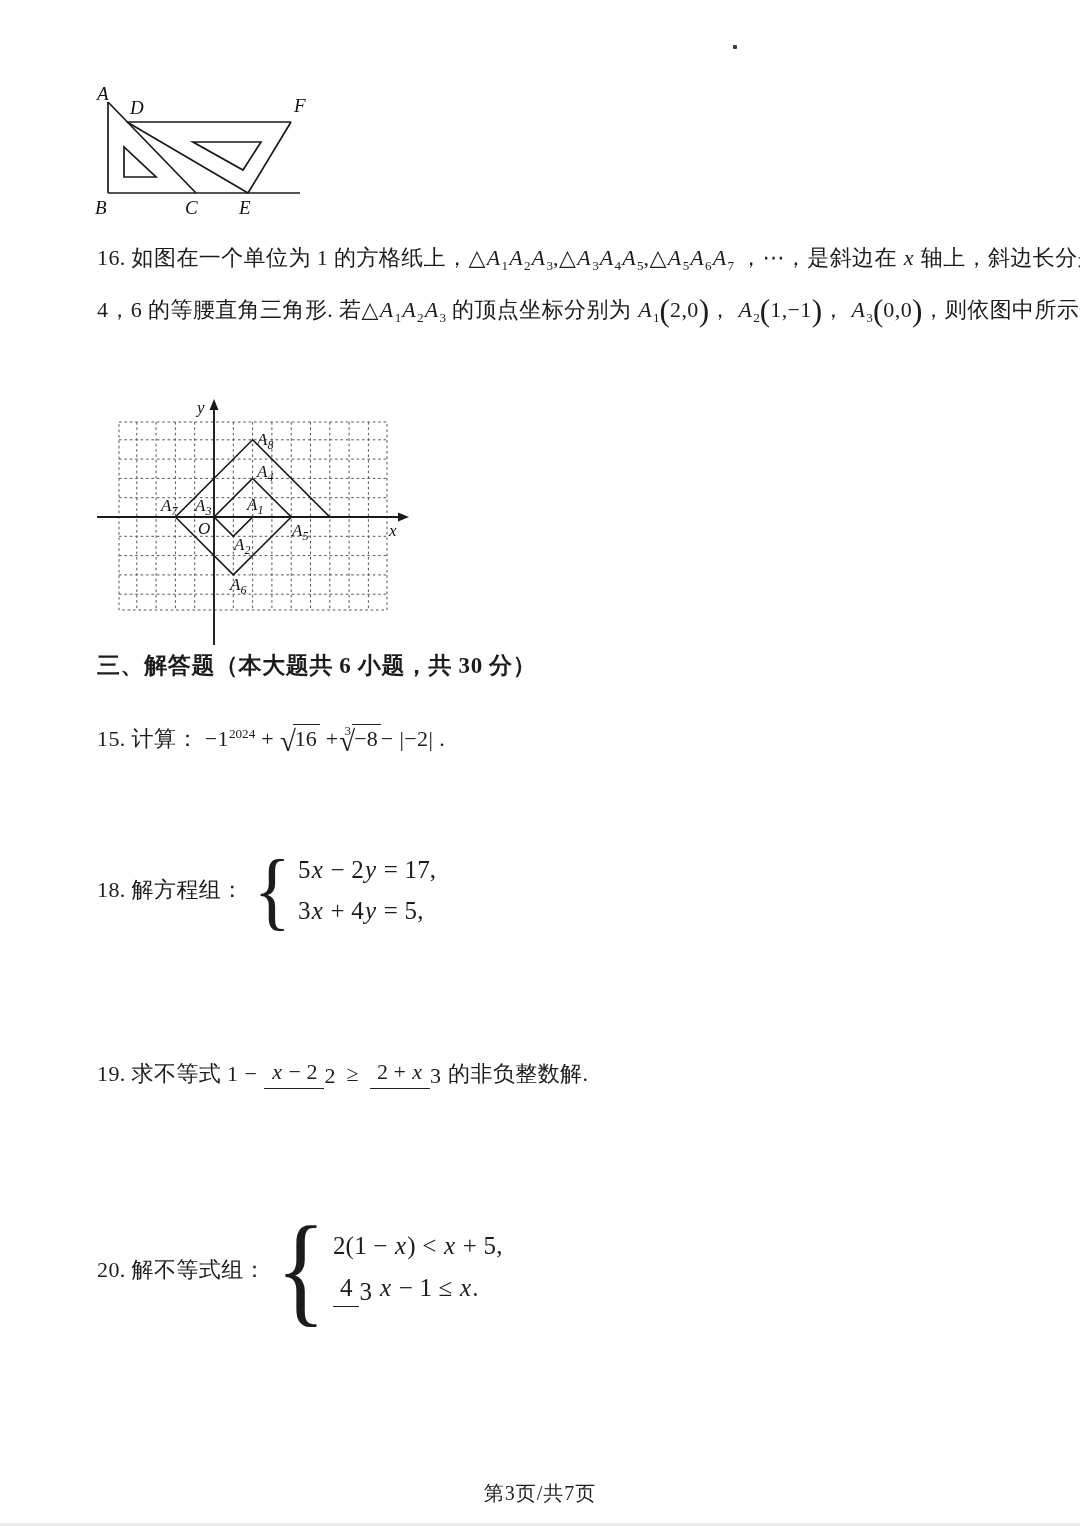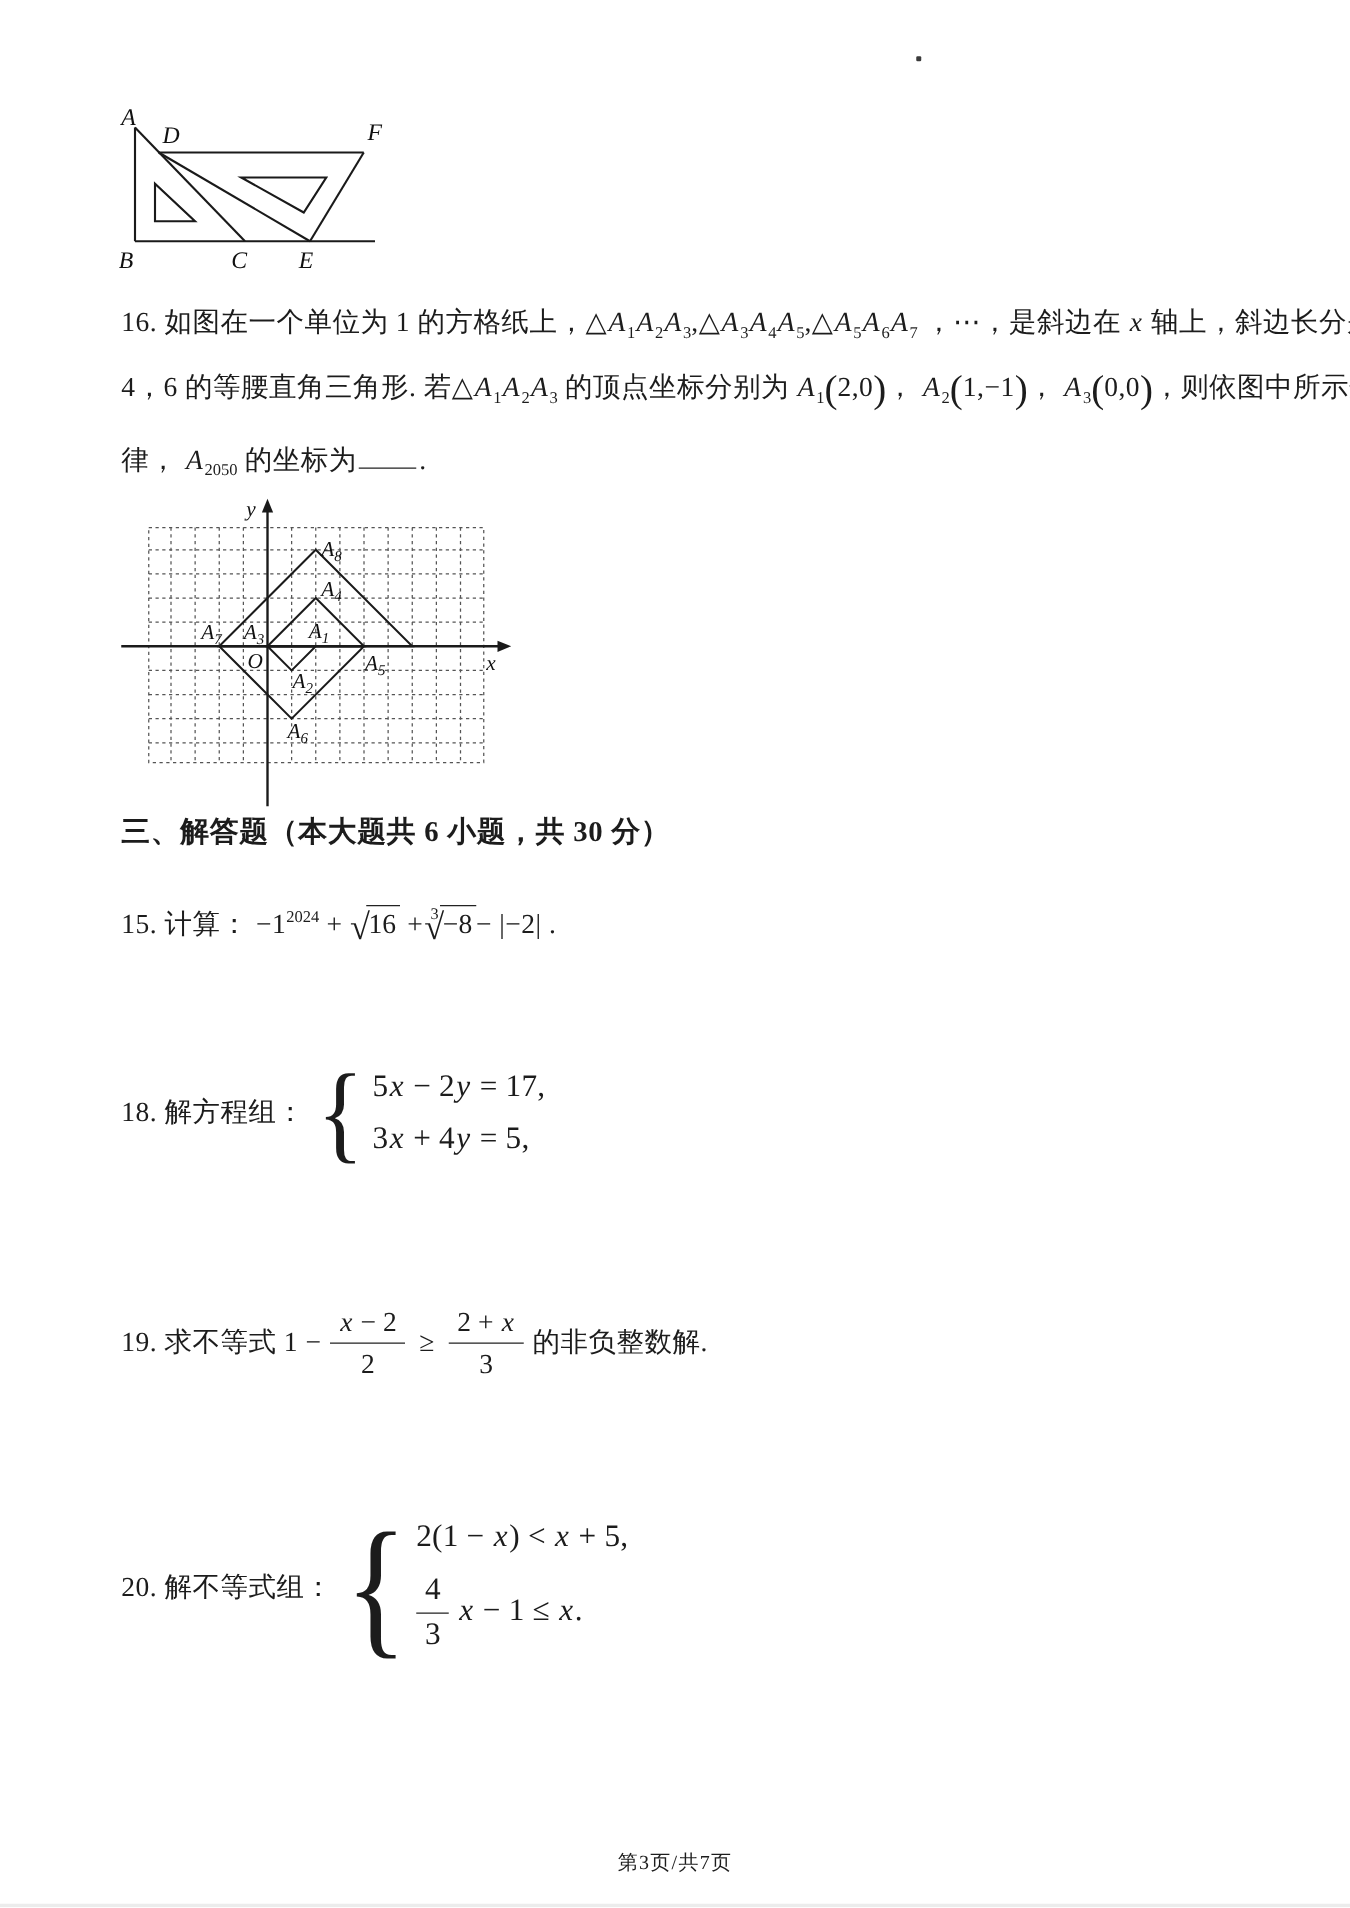--- a/index.html
+++ b/index.html
@@ -13,35 +13,35 @@
   .bp{font-size:1.42em;line-height:0;vertical-align:-0.14em;letter-spacing:0;}
   .blank{display:inline-block;width:46px;height:1em;border-bottom:1.8px solid #222;
          vertical-align:baseline;margin:0 2px;}
   .sec{position:absolute;font-weight:bold;font-size:23px;letter-spacing:.6px;white-space:nowrap;}
   
   .radsym{font-size:1.32em;line-height:0;vertical-align:-0.18em;letter-spacing:0;}
   .radicand{display:inline-block;border-top:1.8px solid #222;margin-left:-3px;
             padding:1px 3px 0 2px;letter-spacing:0;margin-top:28px;}
   .ridx{font-size:13px;position:relative;top:-11px;margin-right:-12px;z-index:2;font-style:normal;}
   
-  .frac{display:inline-flex;flex-direction:column;align-items:center;vertical-align:middle;
+  .frac{display:inline-flex;align-items:center;vertical-align:middle;
         margin:0 7px;line-height:1.15;letter-spacing:0;}
   .frac .num{border-bottom:1.9px solid #222;padding:0 7px 3px;}
   .frac .den{padding-top:3px;}
   
   .sysline{position:absolute;display:flex;align-items:center;white-space:nowrap;font-size:22px;letter-spacing:.4px;}
   .system{display:inline-flex;align-items:center;margin-left:10px;}
   .brace{line-height:0;font-weight:400;letter-spacing:0;margin-right:7px;transform:scaleY(1.12);}
   .brace.b18{font-size:78px;}
   .brace.b20{font-size:104px;transform:scaleY(1.18);}
   .rows{display:inline-flex;flex-direction:column;}
   .srow{font-size:25px;line-height:1.0;margin:8px 0;letter-spacing:.2px;white-space:nowrap;}
   .srow .frac{margin-left:0;}
   .rel{margin:0 4px;}
-  .footer{position:absolute;left:0;right:0;text-align:center;font-size:16px;letter-spacing:1px;}
+  .footer{position:absolute;left:0;right:0;text-align:center;font-size:20px;letter-spacing:1px;}
   .straydot{position:absolute;width:4px;height:4px;background:#3a3a3a;border-radius:1px;}
   .bottomedge{position:absolute;left:0;bottom:0;width:100%;height:3px;background:#ececec;}
   svg text{font-family:"Liberation Serif","DejaVu Serif",serif;}
   .figlab{font-style:italic;font-size:19px;fill:#111;}
   .figlab2{font-style:italic;font-size:17px;fill:#111;}
   .figsub{font-style:italic;font-size:12px;fill:#111;}
 </style>
 </head>
 <body>
 
@@ -63,21 +63,20 @@
     <text class="figlab" x="201" y="28"><tspan>F</tspan></text>
     <text class="figlab" x="2" y="130"><tspan>B</tspan></text>
     <text class="figlab" x="92" y="130"><tspan>C</tspan></text>
     <text class="figlab" x="146" y="130"><tspan>E</tspan></text>
   </svg>
 
   <div class="straydot" style="left:733px;top:45px;"></div>
 
   <div class="qline" style="left:97px;top:243px;"><span>16. 如图在一个单位为 1 的方格纸上，△</span><span class="mi">A</span><sub>1</sub><span class="mi">A</span><sub>2</sub><span class="mi">A</span><sub>3</sub><span>,△</span><span class="mi">A</span><sub>3</sub><span class="mi">A</span><sub>4</sub><span class="mi">A</span><sub>5</sub><span>,△</span><span class="mi">A</span><sub>5</sub><span class="mi">A</span><sub>6</sub><span class="mi">A</span><sub>7</sub><span> ，⋯，是斜边在 </span><span class="mi">x</span><span> 轴上，斜边长分别为 2，</span></div>
   <div class="qline" style="left:97px;top:295px;"><span>4，6 的等腰直角三角形. 若△</span><span class="mi">A</span><sub>1</sub><span class="mi">A</span><sub>2</sub><span class="mi">A</span><sub>3</sub><span> 的顶点坐标分别为 </span><span class="mi">A</span><sub>1</sub><span class="bp">(</span><span>2,0</span><span class="bp">)</span><span>， </span><span class="mi">A</span><sub>2</sub><span class="bp">(</span><span>1,−1</span><span class="bp">)</span><span>， </span><span class="mi">A</span><sub>3</sub><span class="bp">(</span><span>0,0</span><span class="bp">)</span><span>，则依图中所示规</span></div>
-  <div class="qline" style="left:97px;top:352px;"><span>律， </span><span class="mi">A</span><sub>2050</sub><span> 的坐标为</span><span class="blank"></span><span>.</span></div>
 
   <svg class="abs" style="left:95px;top:397px;" width="320" height="252" viewBox="0 0 320 252">
     <g stroke="#555" stroke-width="1" stroke-dasharray="2.6 2.8" fill="none">
       <rect x="24" y="25" width="268" height="188"></rect>
       <line x1="41.8" y1="25" x2="41.8" y2="213"></line>
         <line x1="61.1" y1="25" x2="61.1" y2="213"></line>
       <line x1="80.4" y1="25" x2="80.4" y2="213"></line>
         <line x1="99.7" y1="25" x2="99.7" y2="213"></line>
       <line x1="138.3" y1="25" x2="138.3" y2="213"></line>
         <line x1="157.6" y1="25" x2="157.6" y2="213"></line>

